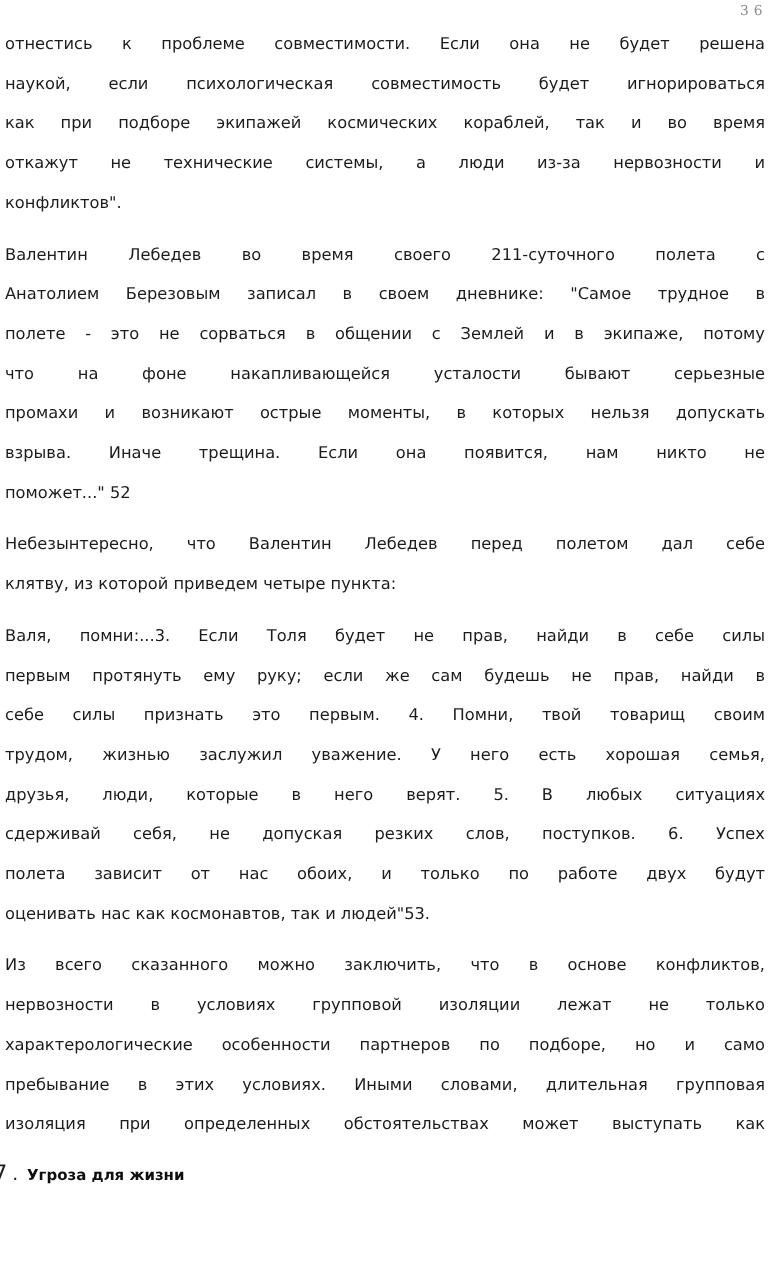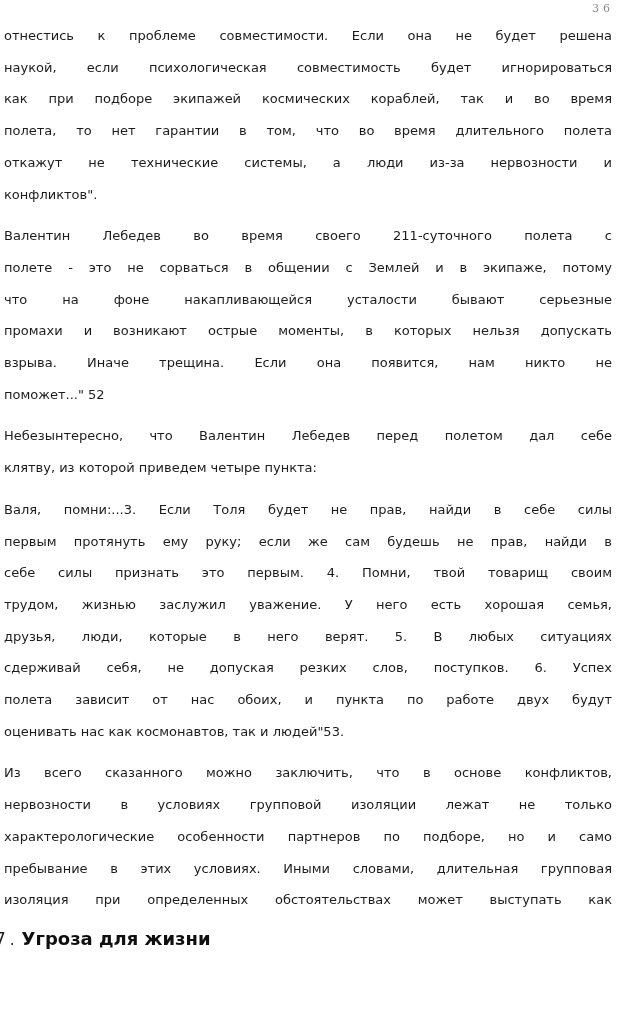--- a/index.html
+++ b/index.html
@@ -35,58 +35,58 @@
     text-align: justify;
     text-align-last: justify;
   }
   .heading {
     margin: 2px 0 0 -9px;
     line-height: 26px;
     white-space: nowrap;
   }
   .h-num { font-size: 17px; color: #1d1d1d; }
   .h-sep { font-size: 15px; color: #1d1d1d; margin: 0 7px 0 4px; }
-  .h-title { font-weight: bold; font-size: 18px; color: #0f0f0f; }
+  .h-title { font-weight: bold; font-size: 12px; color: #0f0f0f; }
 </style>
 </head>
 <body>
 
 <div class="page">
   <div class="page-number">36</div>
 
   <div class="body-text">
     <div>
         <div class="paragraph">
           <div class="line fill">отнестись к проблеме совместимости. Если она не будет решена</div>
           <div class="line fill">наукой, если психологическая совместимость будет игнорироваться</div>
           <div class="line fill">как при подборе экипажей космических кораблей, так и во время</div>
-          <div class="line fill">полета, то нет гарантии в том, что во время длительного полета</div>
           <div class="line fill">откажут не технические системы, а люди из-за нервозности и</div>
           <div class="line">конфликтов".</div>
         </div>
         <div class="paragraph">
           <div class="line fill">Валентин Лебедев во время своего 211-суточного полета с</div>
+          <div class="line fill">Анатолием Березовым записал в своем дневнике: "Самое трудное в</div>
           <div class="line fill">полете - это не сорваться в общении с Землей и в экипаже, потому</div>
           <div class="line fill">что на фоне накапливающейся усталости бывают серьезные</div>
           <div class="line fill">промахи и возникают острые моменты, в которых нельзя допускать</div>
           <div class="line fill">взрыва. Иначе трещина. Если она появится, нам никто не</div>
           <div class="line">поможет..." 52</div>
         </div>
         <div class="paragraph">
           <div class="line fill">Небезынтересно, что Валентин Лебедев перед полетом дал себе</div>
           <div class="line">клятву, из которой приведем четыре пункта:</div>
         </div>
         <div class="paragraph">
           <div class="line fill">Валя, помни:...3. Если Толя будет не прав, найди в себе силы</div>
           <div class="line fill">первым протянуть ему руку; если же сам будешь не прав, найди в</div>
           <div class="line fill">себе силы признать это первым. 4. Помни, твой товарищ своим</div>
           <div class="line fill">трудом, жизнью заслужил уважение. У него есть хорошая семья,</div>
           <div class="line fill">друзья, люди, которые в него верят. 5. В любых ситуациях</div>
           <div class="line fill">сдерживай себя, не допуская резких слов, поступков. 6. Успех</div>
-          <div class="line fill">полета зависит от нас обоих, и пункта по работе двух будут</div>
+          <div class="line fill">полета зависит от нас обоих, и только по работе двух будут</div>
           <div class="line">оценивать нас как космонавтов, так и людей"53.</div>
         </div>
         <div class="paragraph">
           <div class="line fill">Из всего сказанного можно заключить, что в основе конфликтов,</div>
           <div class="line fill">нервозности в условиях групповой изоляции лежат не только</div>
           <div class="line fill">характерологические особенности партнеров по подборе, но и само</div>
           <div class="line fill">пребывание в этих условиях. Иными словами, длительная групповая</div>
           <div class="line fill">изоляция при определенных обстоятельствах может выступать как</div>
         </div>
       </div>

